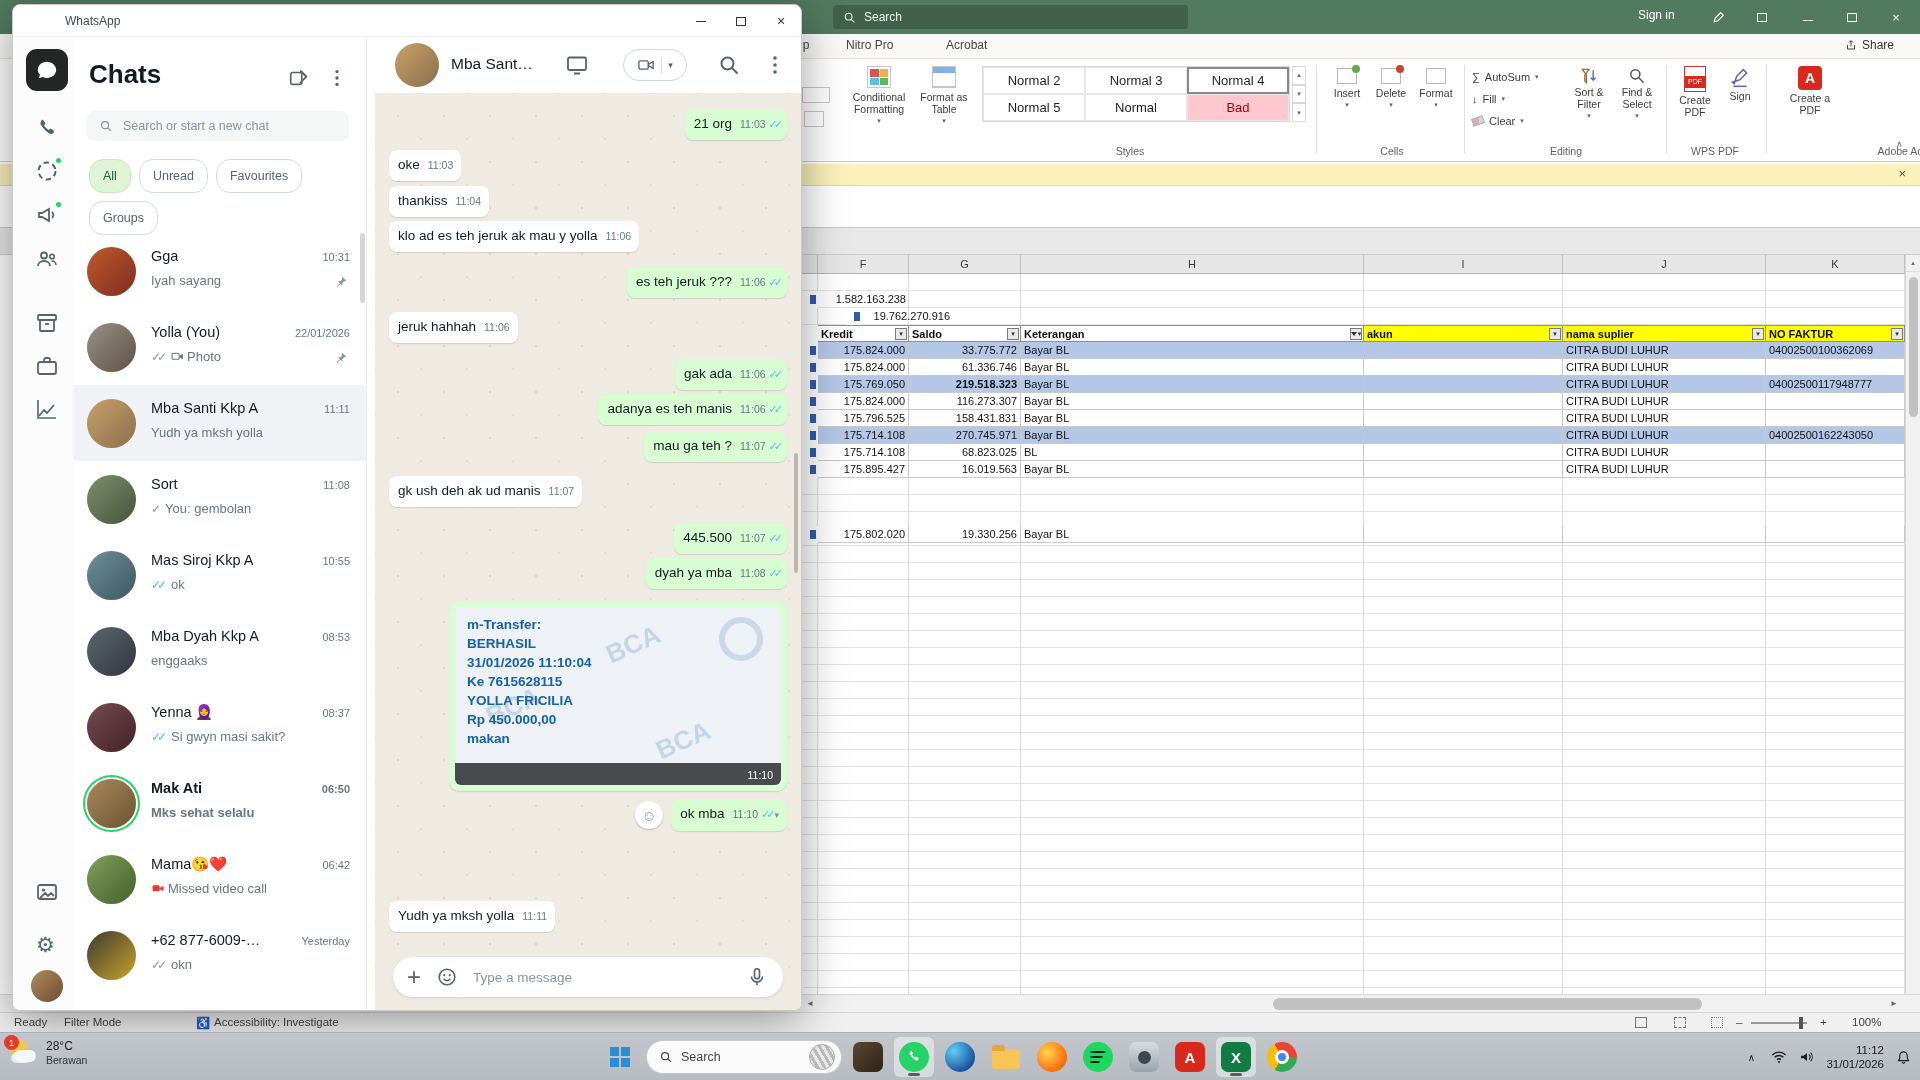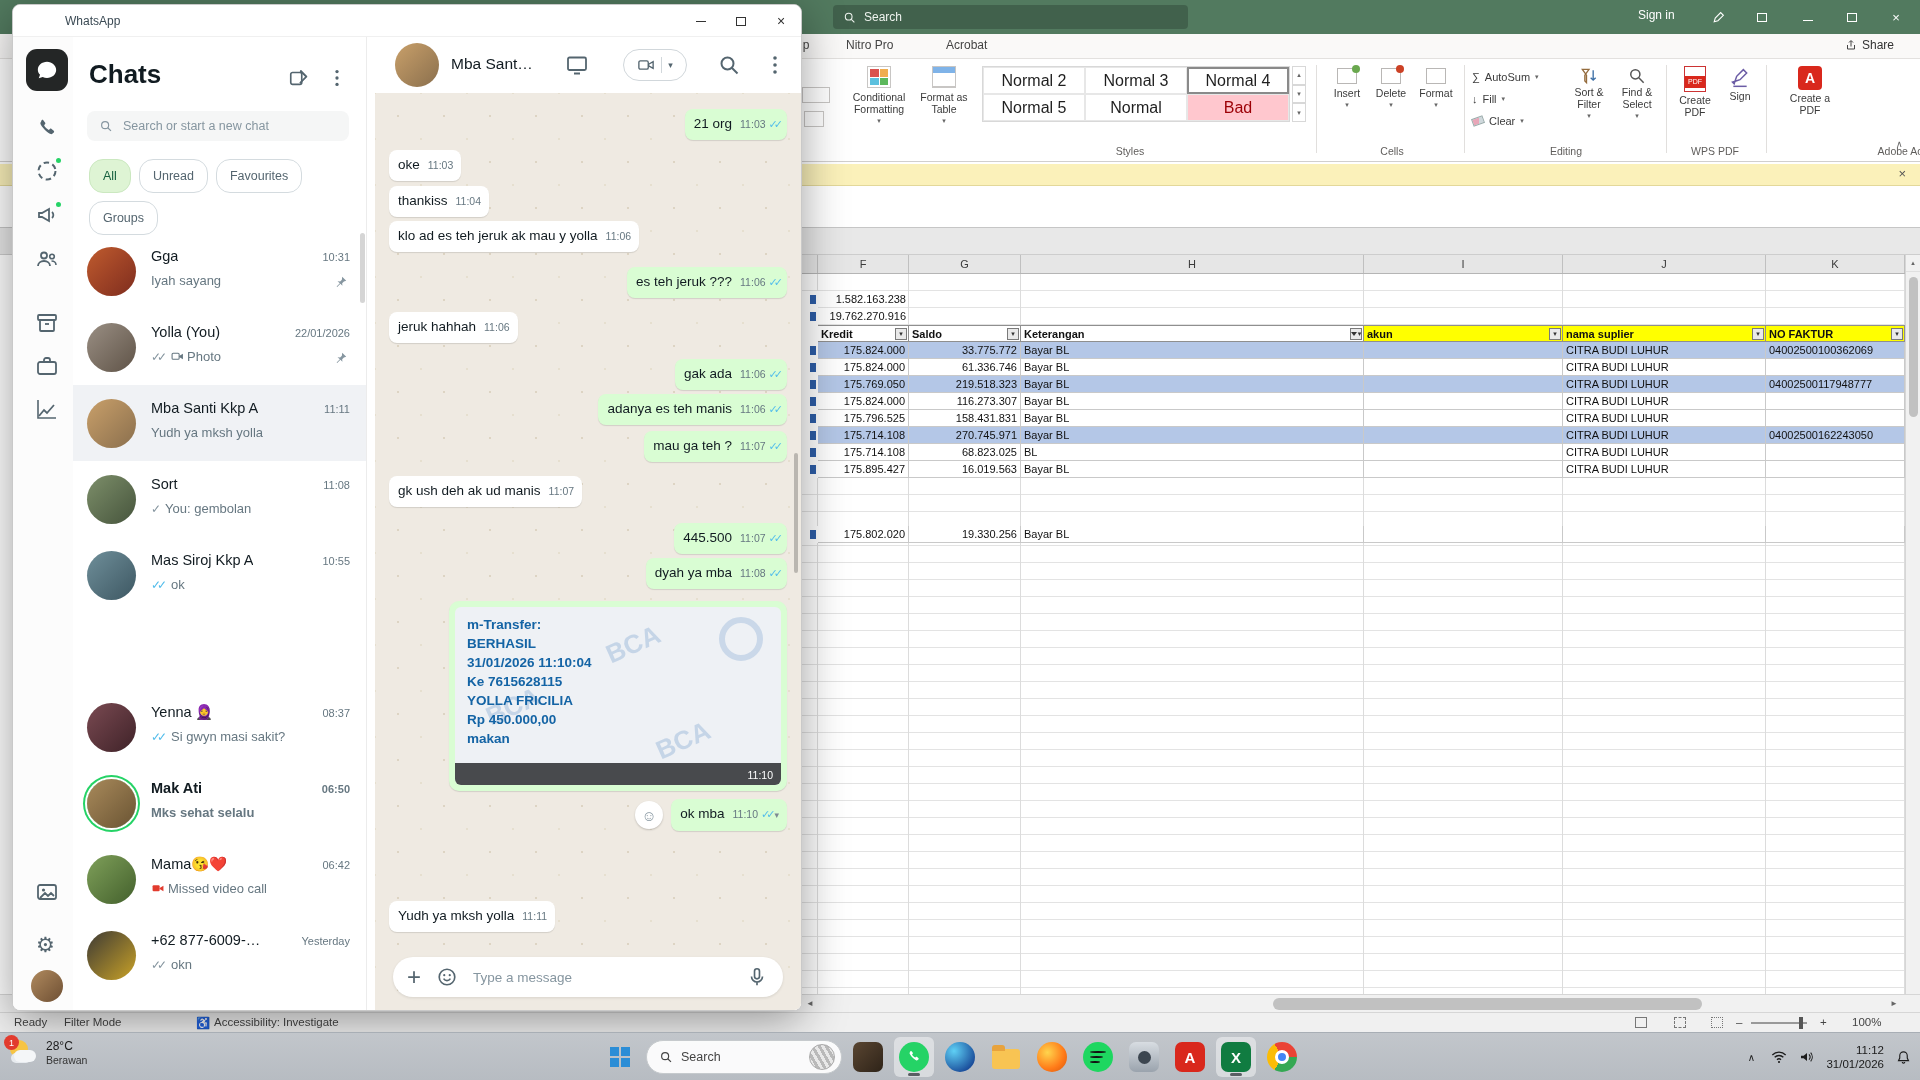--- a/index.html
+++ b/index.html
@@ -19,21 +19,21 @@
   .xl-tab{position:absolute;top:4px;}
   .xl-share{position:absolute;left:1845px;top:4px;display:flex;gap:5px;align-items:center;color:#333;}
   .xl-ribbon{position:absolute;left:0;top:59px;right:0;height:103px;background:#fff;border-bottom:1px solid #d1cfcd;}
   .rb-btn{position:absolute;display:flex;flex-direction:column;align-items:center;font-size:10.5px;color:#3b3b3b;text-align:center;line-height:12px;}
   .rb-sep{position:absolute;top:6px;width:1px;height:88px;background:#e1dfdd;}
   .rb-grouplabel{position:absolute;top:86px;font-size:10.5px;color:#605e5c;text-align:center;}
   .cf-icon{width:24px;height:22px;border:1px solid #c8c6c4;display:grid;grid-template-columns:1fr 1fr;grid-template-rows:1fr 1fr;gap:1px;padding:2px;margin-bottom:3px;}
   .cf-icon i{display:block;}
   .ft-icon{width:24px;height:22px;border:1px solid #c8c6c4;margin-bottom:3px;background:linear-gradient(#7fb3e8 0 6px,#fff 6px);background-clip:padding-box;box-shadow:inset 0 -1px 0 #c8c6c4;}
   .gallery{position:absolute;left:982px;top:7px;width:308px;height:56px;display:grid;grid-template-columns:repeat(3,1fr);grid-template-rows:repeat(2,1fr);border:1px solid #d8d8d8;background:#fff;}
-  .gcell{display:flex;align-items:center;justify-content:center;font-size:16px;color:#1f1f1f;border:1px solid #e7e7e7;}
+  .gcell{display:flex;align-items:center;justify-content:center;font-size:13px;color:#1f1f1f;border:1px solid #e7e7e7;}
   .gcell.sel{border:2px solid #8a8a8a;}
   .gcell.bad{background:var(--c-bad-cell-bg,#ffc7ce);color:var(--c-bad-cell-text,#9c0006);}
   .garrows{position:absolute;left:1292px;top:7px;width:14px;height:56px;display:flex;flex-direction:column;}
   .garrows span{flex:1;border:1px solid #d8d8d8;font-size:7px;color:#666;display:flex;align-items:center;justify-content:center;}
   .cell-ic{width:20px;height:16px;border:1px solid #b9b7b5;margin-bottom:3px;position:relative;}
   .cell-ic.ins::after{content:"";position:absolute;right:-4px;top:-4px;width:8px;height:8px;background:#6aa84f;border-radius:50%;}
   .cell-ic.del::after{content:"";position:absolute;right:-4px;top:-4px;width:8px;height:8px;background:#cc4125;border-radius:50%;}
   .ed-row{position:absolute;left:1472px;height:20px;display:flex;align-items:center;gap:5px;font-size:11px;color:#3b3b3b;}
   .eraser{display:inline-block;width:12px;height:8px;background:linear-gradient(110deg,#e8a6b8 0 55%,#cfd8dc 55%);transform:rotate(-20deg);border:1px solid #9aa;}
   .pdf-ic{width:22px;height:26px;background:#fff;border:1px solid #c33;position:relative;margin-bottom:2px;}
@@ -357,21 +357,21 @@
         <div class="vline" style="left: 561px;"></div>
         <div class="vline" style="left: 760px;"></div>
         <div class="vline" style="left: 963px;"></div>
         <div class="vline" style="left: 1102px;"></div>
         <div class="xrow pre" style="top: 17px;">
           <div class="xcell stub">
             <div class="stubmark"></div>
           </div>
           <div class="xcell r" style="width: 91px;">1.582.163.238</div>
         </div>
-        <div class="xrow pre" style="top: 34px;">
+        <div class="xrow pre" style="top: 34px; padding-left: 44px;">
           <div class="xcell stub">
             <div class="stubmark"></div>
           </div>
           <div class="xcell r" style="width: 91px;">19.762.270.916</div>
         </div>
         <div class="xrow hdr" style="top: 51px;">
           <div class="xcell stub"></div>
           <div class="xcell " style="width: 91px;">Kredit<span class="fbtn">▾</span></div>
           <div class="xcell " style="width: 112px;">Saldo<span class="fbtn">▾</span></div>
           <div class="xcell " style="width: 343px;">Keterangan<span class="fbtn"><span class="funnel"></span>▾</span></div>
@@ -399,21 +399,21 @@
           <div class="xcell " style="width: 343px;">Bayar BL</div>
           <div class="xcell " style="width: 199px;"></div>
           <div class="xcell " style="width: 203px;">CITRA BUDI LUHUR</div>
           <div class="xcell " style="width: 139px;"></div>
         </div>
         <div class="xrow data hl" style="top: 102px;">
           <div class="xcell stub">
             <div class="stubmark"></div>
           </div>
           <div class="xcell r" style="width: 91px;">175.769.050</div>
-          <div class="xcell r" style="width: 112px;">219.518.323</div>
+          <div class="xcell r" style="width: 112px; font-weight: bold;">219.518.323</div>
           <div class="xcell " style="width: 343px;">Bayar BL</div>
           <div class="xcell " style="width: 199px;"></div>
           <div class="xcell " style="width: 203px;">CITRA BUDI LUHUR</div>
           <div class="xcell " style="width: 139px;">04002500117948777</div>
         </div>
         <div class="xrow data" style="top: 119px;">
           <div class="xcell stub">
             <div class="stubmark"></div>
           </div>
           <div class="xcell r" style="width: 91px;">175.824.000</div>
@@ -661,20 +661,28 @@
               <span>You: gembolan</span>
             </div>
           </div>
           <div class="chat-item" style="top: 304px;">
             <div class="ci-av" style="background: linear-gradient(135deg, rgb(111, 143, 154), rgb(61, 87, 98));"></div>
             <div class="ci-name">Mas Siroj Kkp A</div>
             <div class="ci-time">10:55</div>
             <div class="ci-prev">
               <span class="ticks blue">✓✓</span>
               <span>ok</span>
+            </div>
+          </div>
+          <div class="chat-item" style="top: 380px;">
+            <div class="ci-av" style="background: linear-gradient(135deg, rgb(93, 103, 112), rgb(48, 54, 60));"></div>
+            <div class="ci-name">Mba Dyah Kkp A</div>
+            <div class="ci-time">08:53</div>
+            <div class="ci-prev">
+              <span>enggaaks</span>
             </div>
           </div>
           <div class="chat-item" style="top: 456px;">
             <div class="ci-av" style="background: linear-gradient(135deg, rgb(122, 74, 82), rgb(63, 34, 40));"></div>
             <div class="ci-name">Yenna 🧕</div>
             <div class="ci-time">08:37</div>
             <div class="ci-prev">
               <span class="ticks blue">✓✓</span>
               <span>Si gwyn masi sakit?</span>
             </div>

